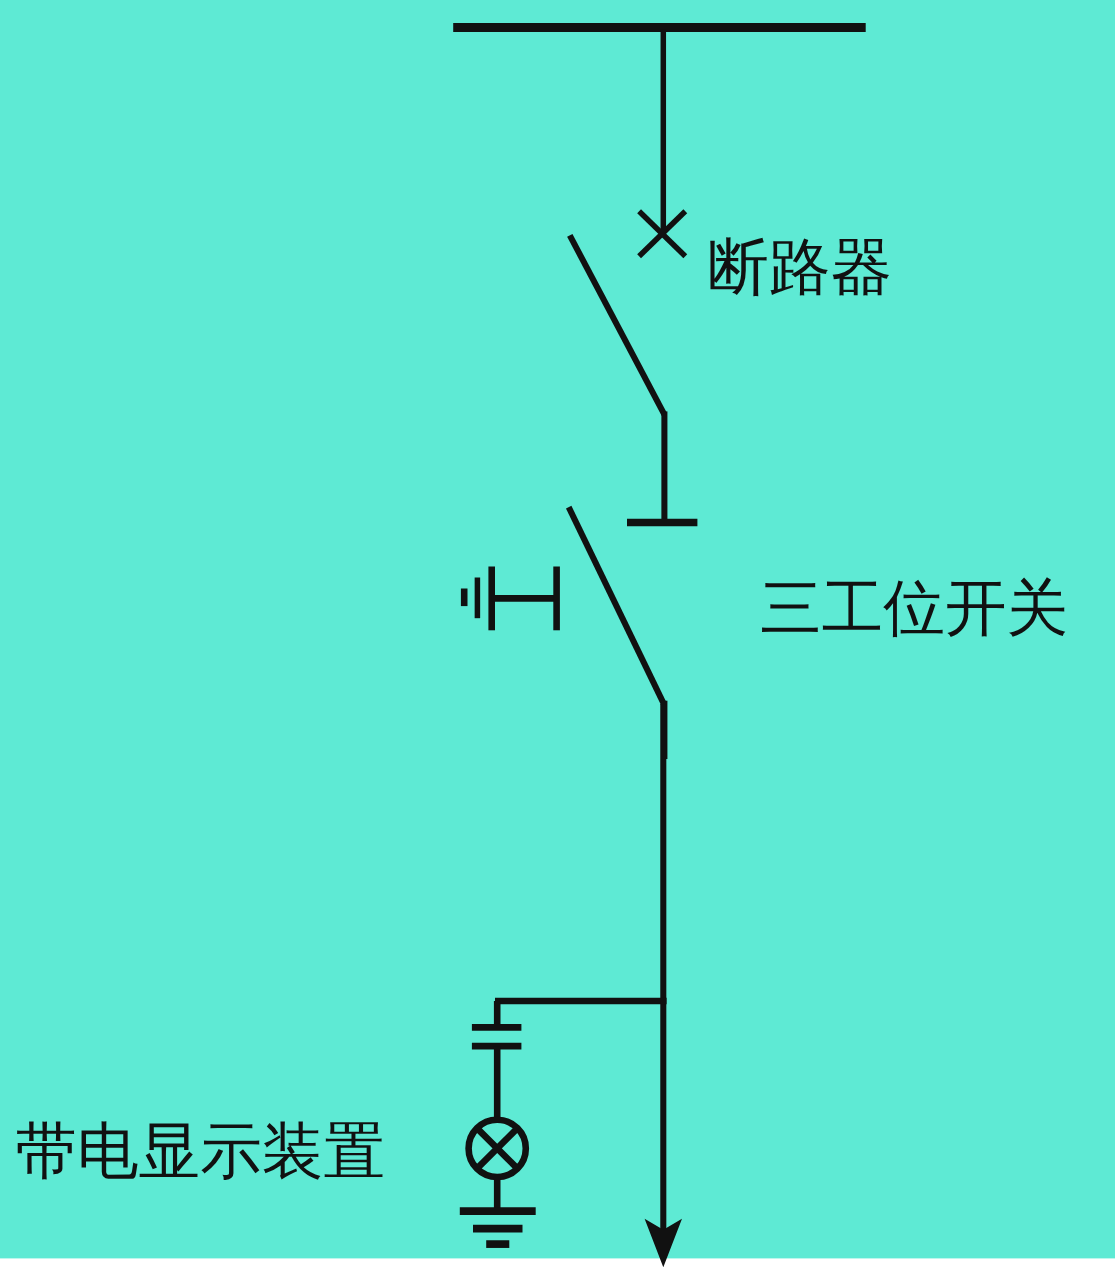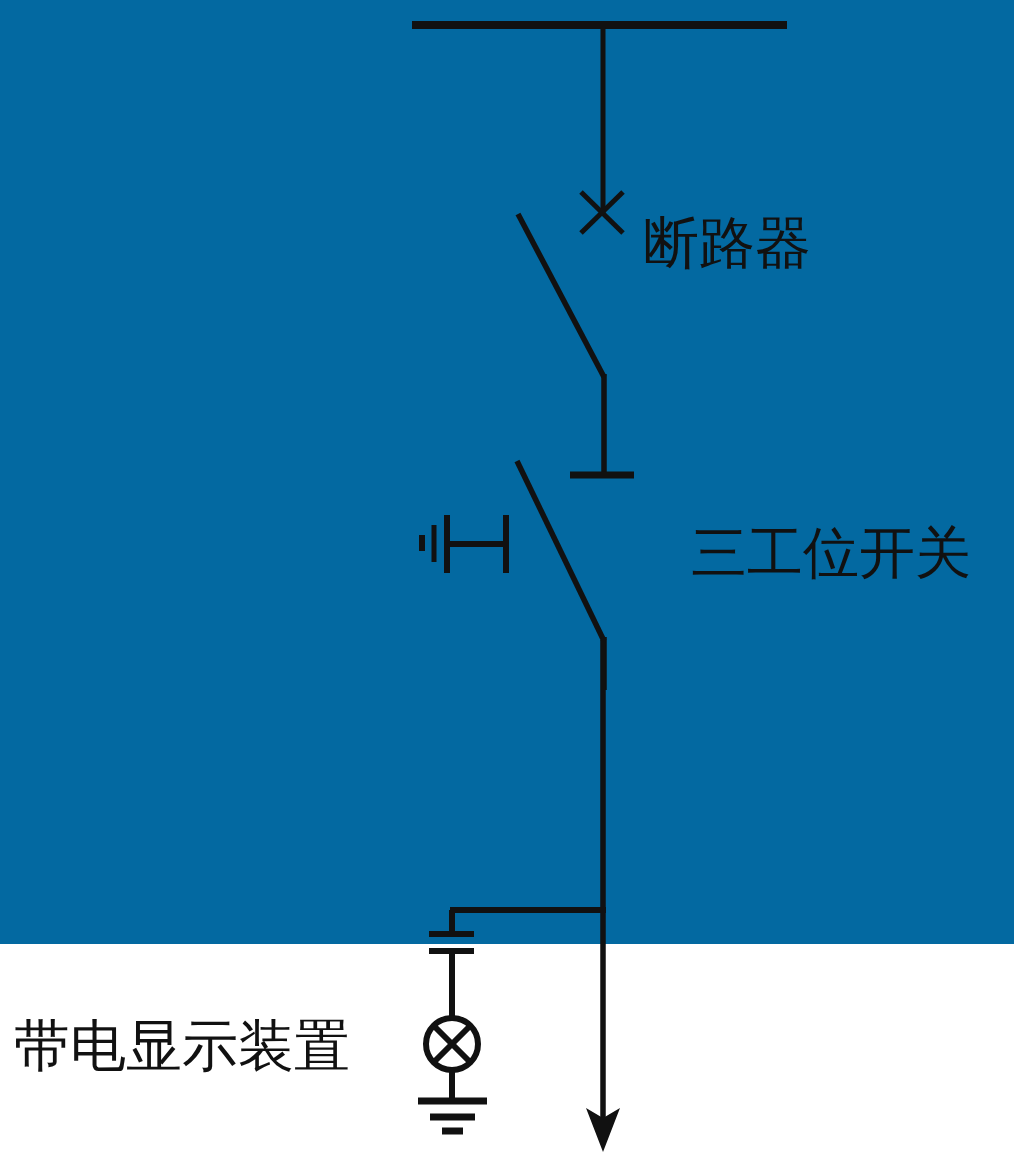--- a/index.html
+++ b/index.html
@@ -9,22 +9,22 @@
   }
   body {
     width: 1014px;
     height: 1168px;
     font-family: "Liberation Serif", "DejaVu Serif", serif;
     overflow: hidden;
   }
   #diagram-root {
     position: relative;
     width: 1014px;
-    height: 944px;
-    background: #0369a1;
+    height: 1144px;
+    background: #5eead4;
   }
   svg#sld {
     display: block;
     width: 1014px;
     height: 1168px;
   }
   .sld-line {
     stroke: #111111;
     fill: none;
     stroke-linecap: butt;

